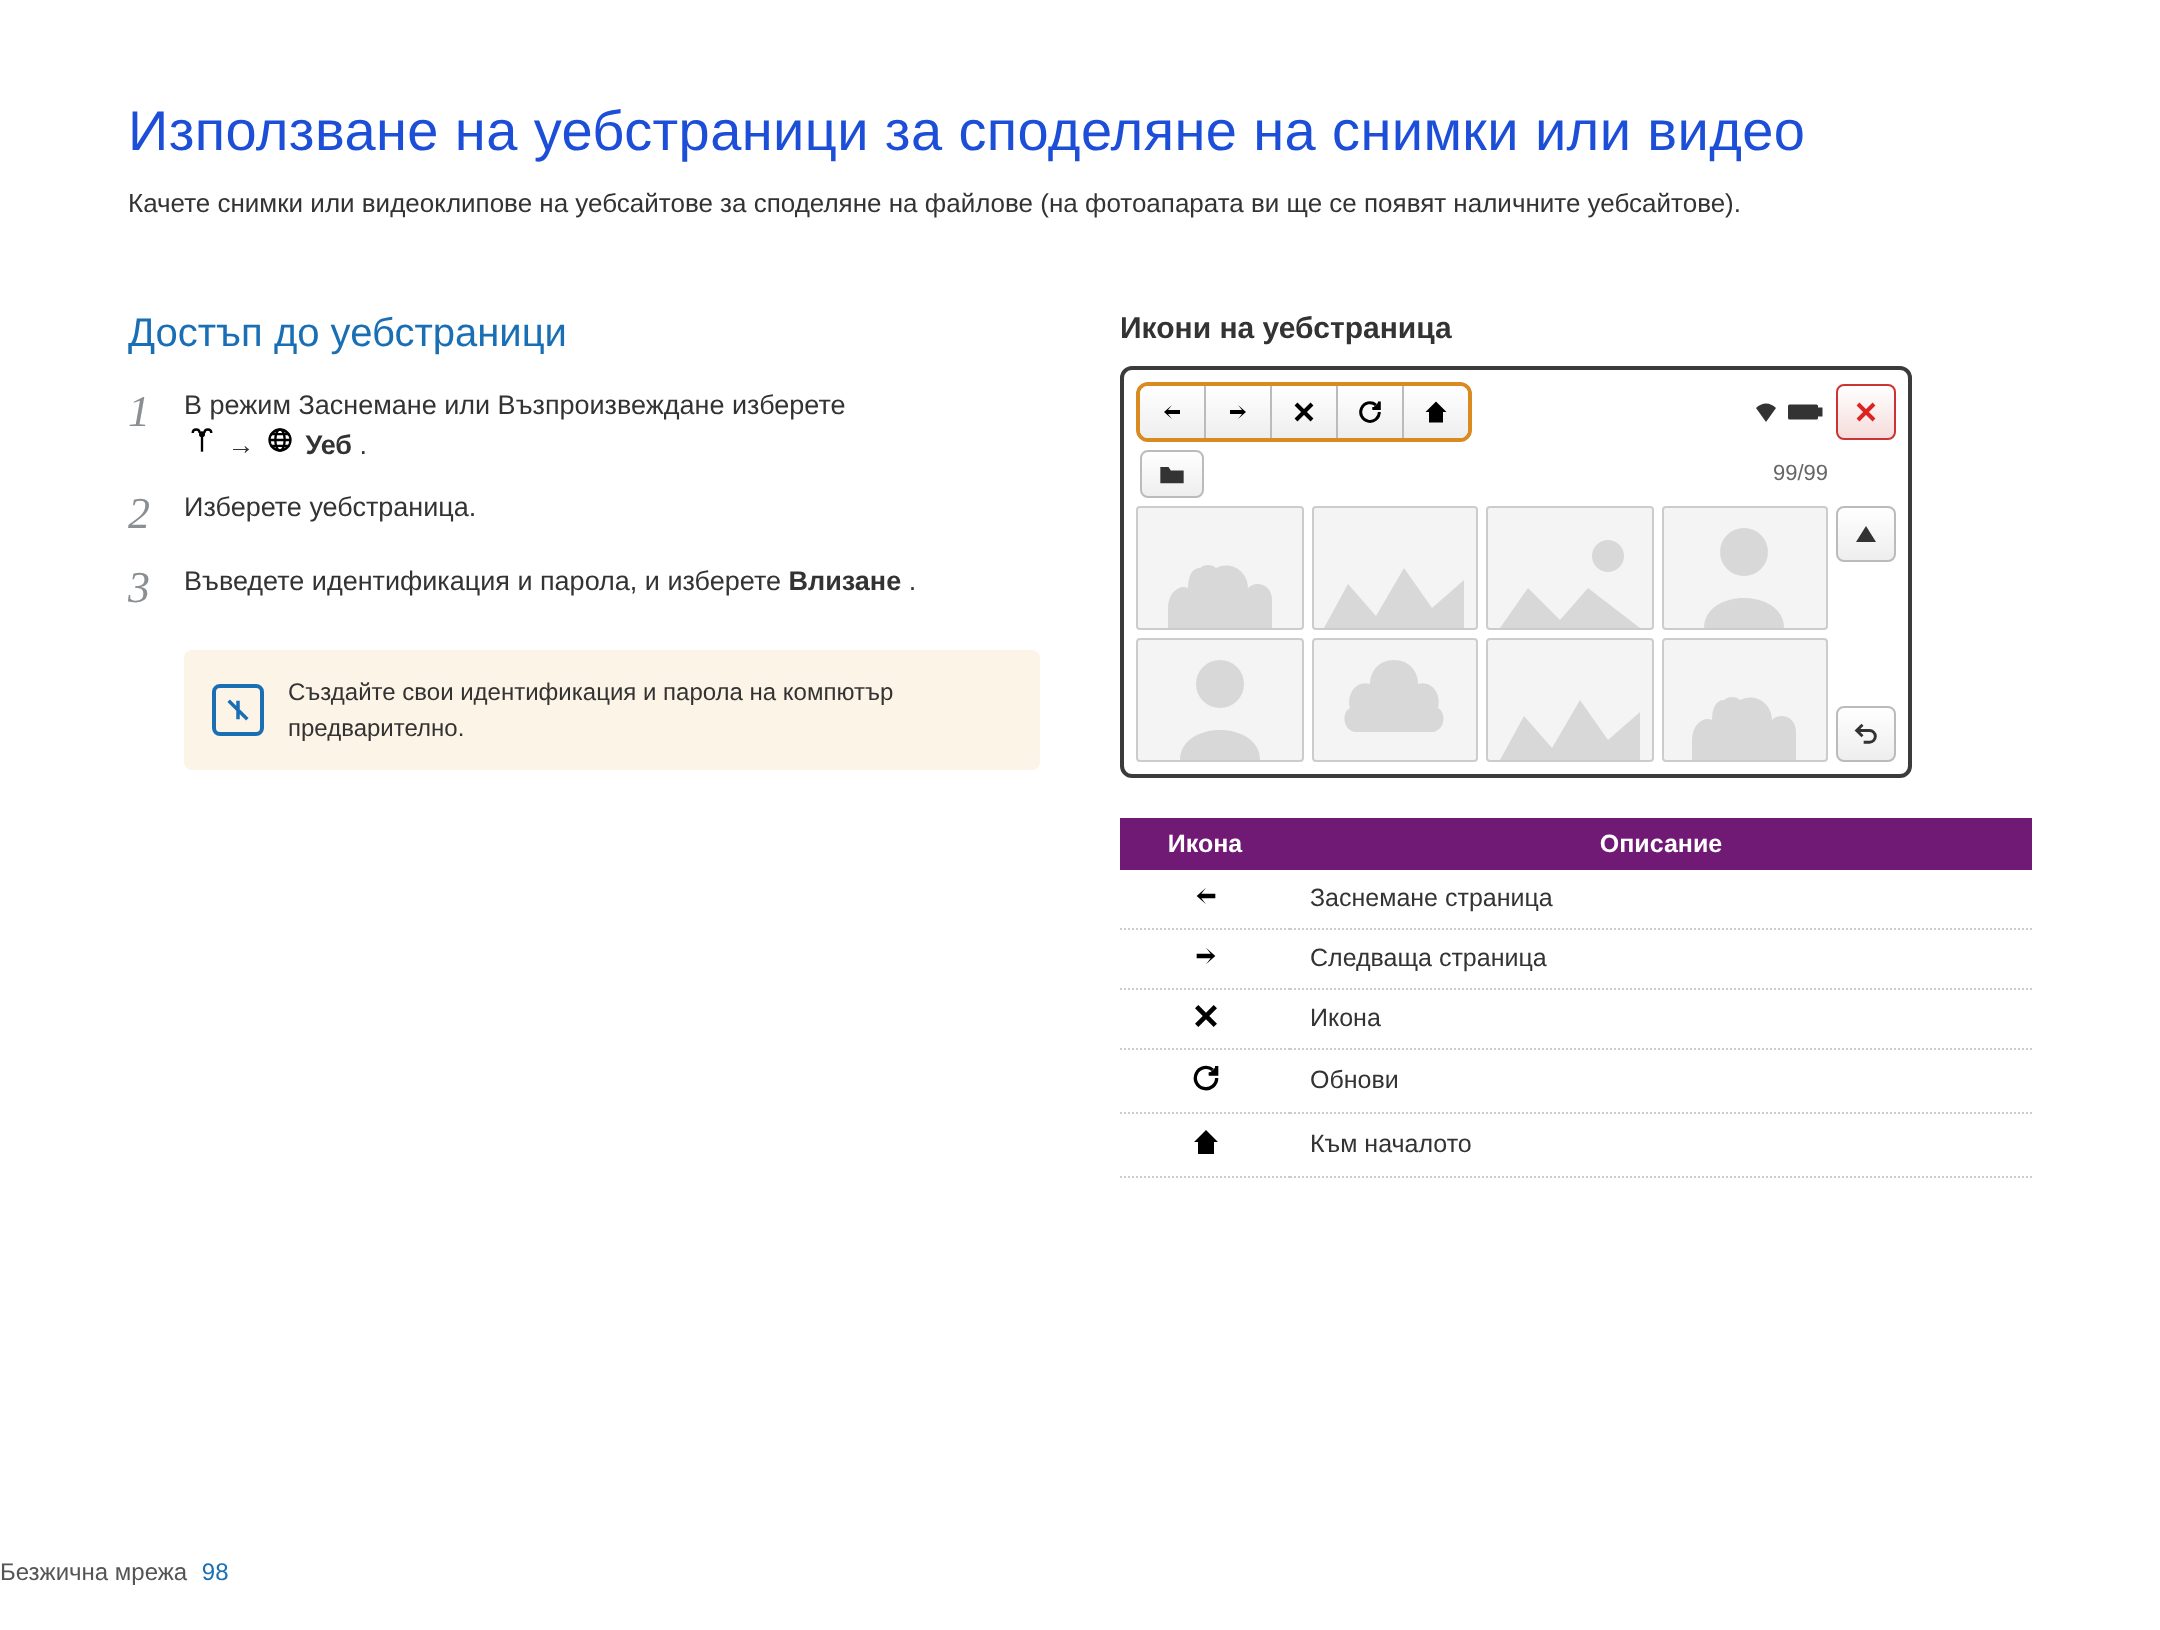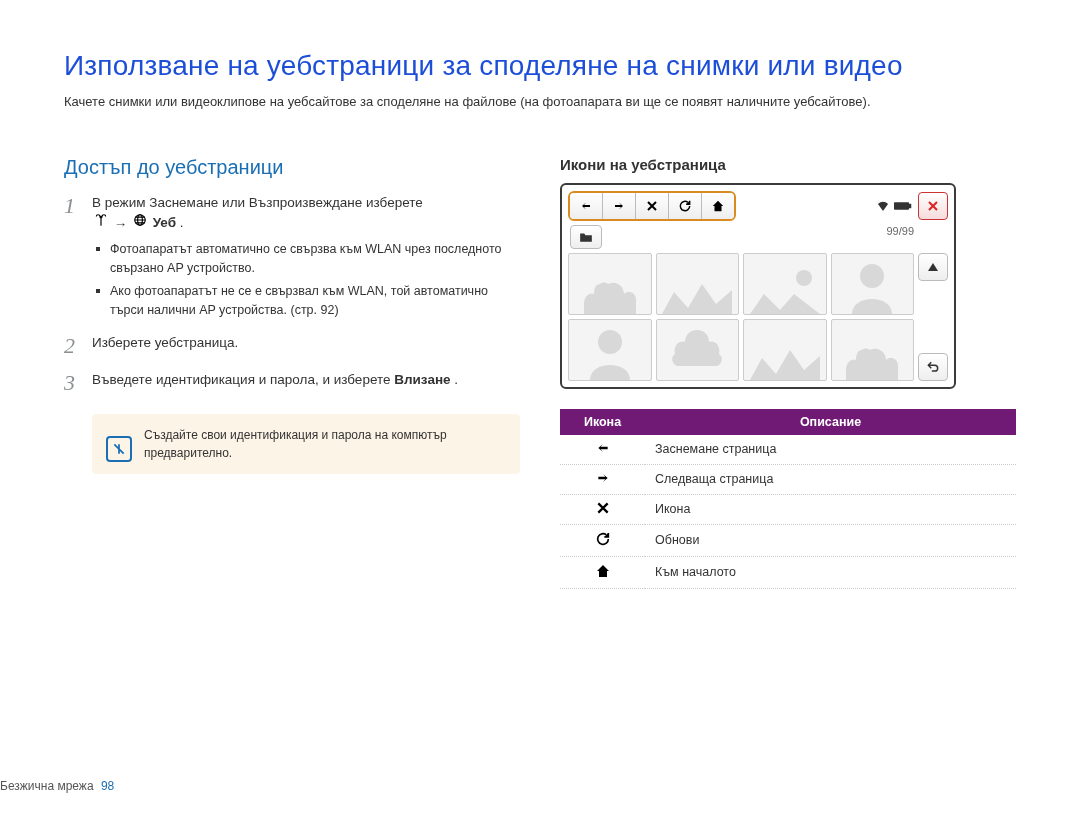--- a/index.html
+++ b/index.html
@@ -88,21 +88,21 @@
     left: 0;
     top: 7px;
     width: 4px;
     height: 4px;
     background: #333;
   }
   .inline-bold { font-weight: bold; }
 
   .note-box {
     display: flex;
-    align-items: flex-end;
+    align-items: center;
     background: #fdf4e8;
     border-radius: 4px;
     padding: 12px 14px;
     margin-top: 18px;
     margin-left: 28px;
     gap: 12px;
   }
   .note-icon {
     width: 22px;
     height: 22px;
@@ -159,20 +159,21 @@
   .ss-status { display: flex; align-items: center; gap: 4px; margin-right: 6px; }
   .ss-close {
     width: 28px; height: 26px;
     border: 1px solid #c33;
     border-radius: 4px;
     display: flex; align-items: center; justify-content: center;
     background: linear-gradient(#fff,#f6dcdc);
   }
   .ss-row2 {
     display: flex;
+    align-items: center;
     margin-bottom: 4px;
   }
   .ss-tab {
     width: 30px; height: 22px;
     border: 1px solid #bbb;
     border-radius: 4px;
     background: linear-gradient(#fff,#eee);
     display: flex; align-items: center; justify-content: center;
     margin-left: 2px;
   }
@@ -278,24 +279,20 @@
             →
             <span class="inline-ic">
               <svg width="14" height="14" viewBox="0 0 24 24" fill="none" stroke="#000" stroke-width="2">
                   <circle cx="12" cy="12" r="9"></circle>
                   <ellipse cx="12" cy="12" rx="4" ry="9"></ellipse>
                   <path d="M3 12 H21 M4 7 H20 M4 17 H20"></path>
                 </svg>
             </span>
             <span class="inline-bold">Уеб</span>
             <span>.</span>
-            <ul class="bullets">
-              <li>Фотоапаратът автоматично се свързва към WLAN чрез последното свързано AP устройство.</li>
-              <li>Ако фотоапаратът не се е свързвал към WLAN, той автоматично търси налични AP устройства. (стр. 92)</li>
-            </ul>
           </div>
         </li>
         <li>
           <span class="step-num">2</span>
           <div class="step-body">Изберете уебстраница.</div>
         </li>
         <li>
           <span class="step-num">3</span>
           <div class="step-body">
             <span>Въведете идентификация и парола, и изберете</span>

